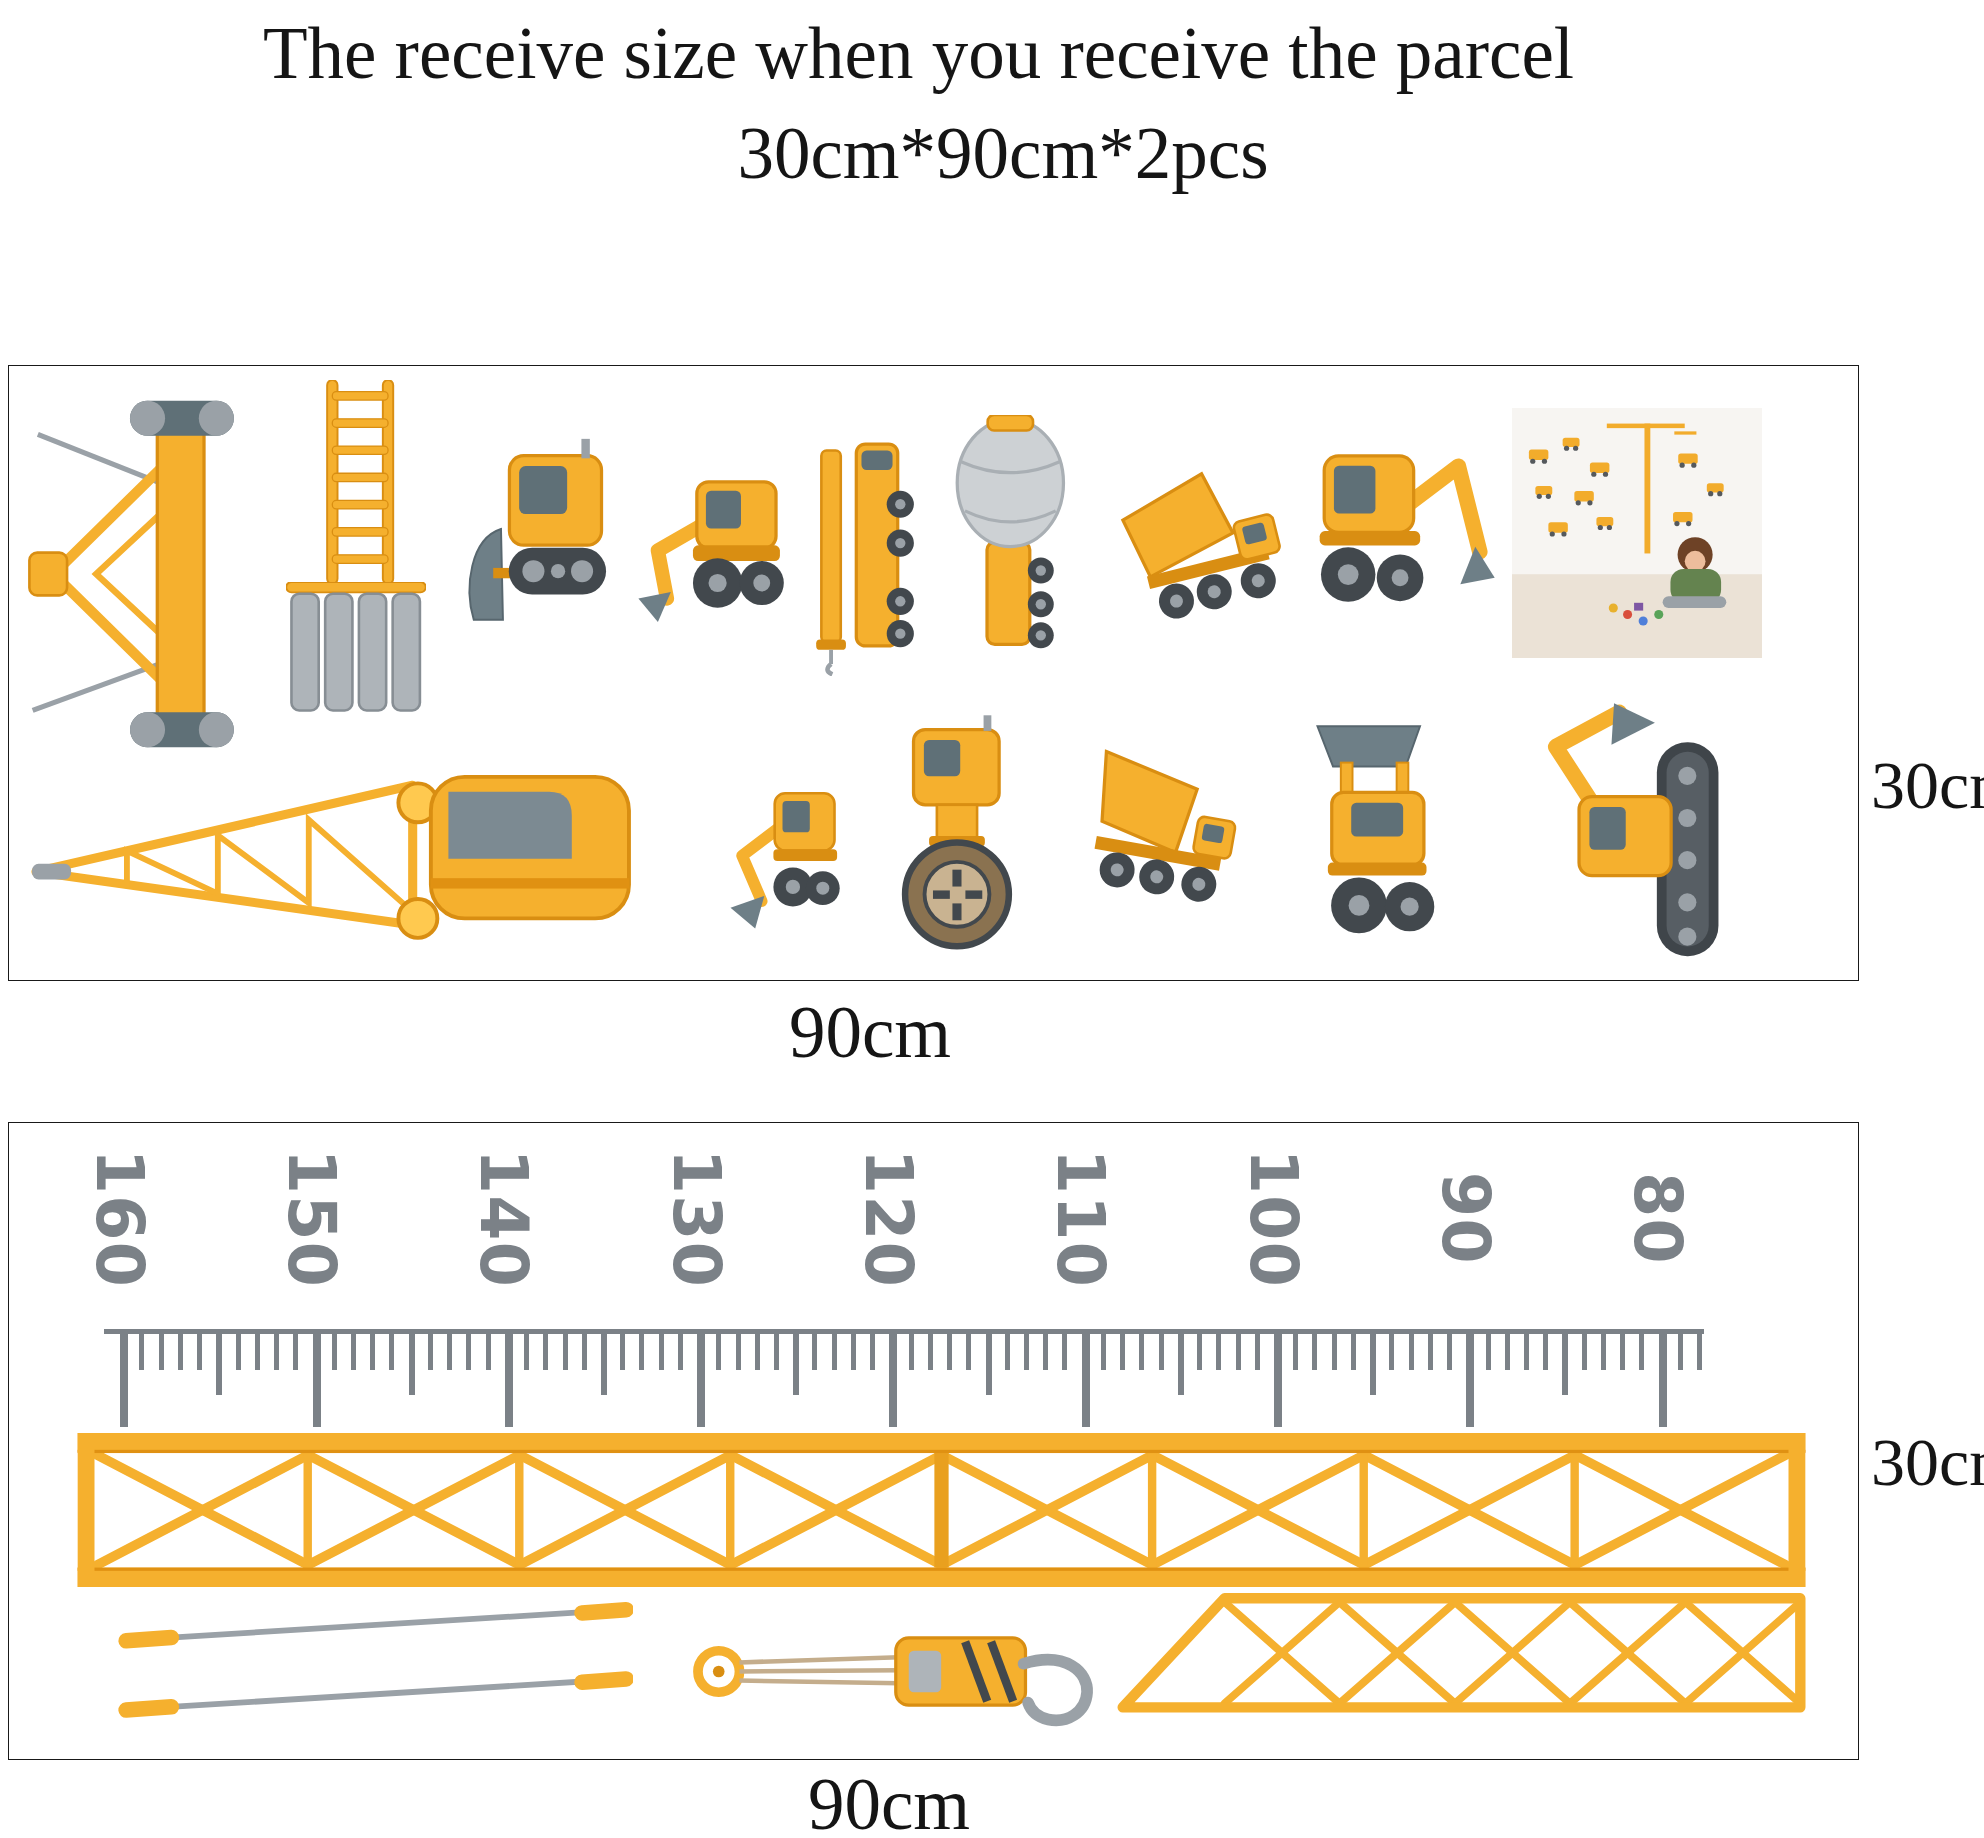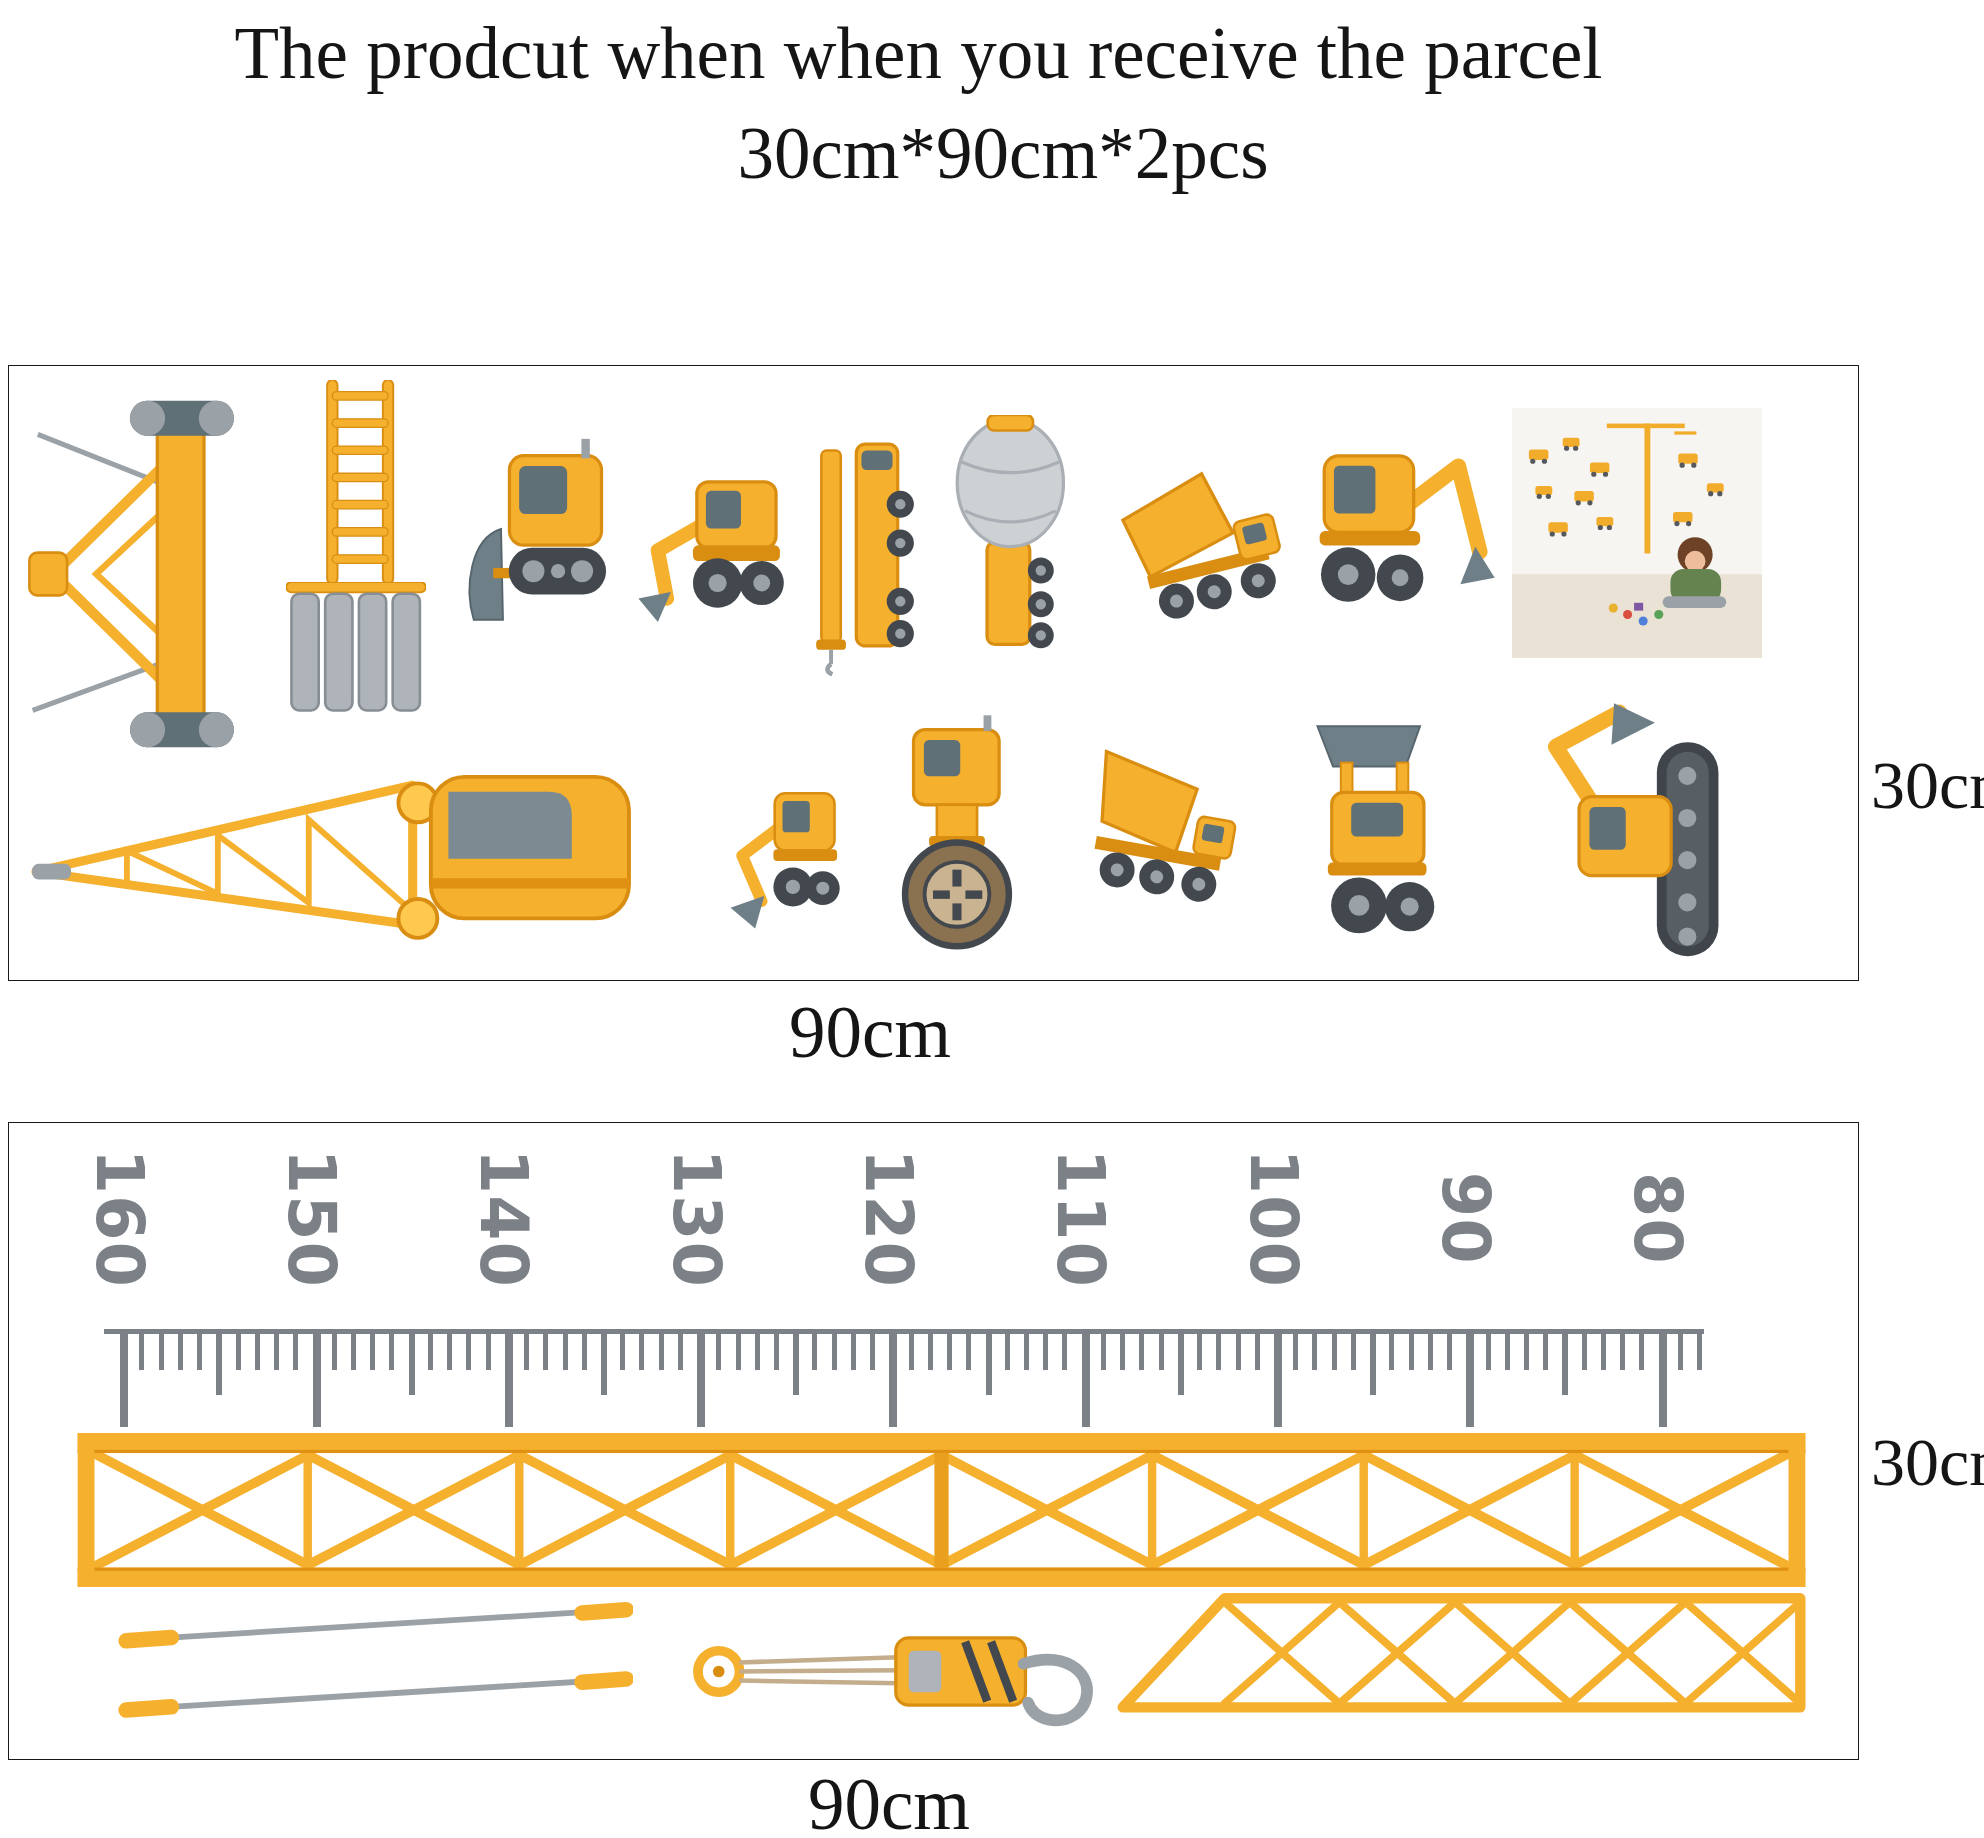--- a/index.html
+++ b/index.html
@@ -20,21 +20,21 @@
   .ruler-line{position:absolute;left:104px;top:1329px;width:1600px;height:5.2px;background:#7b8187;}
   .ruler-ticks{position:absolute;left:104px;top:1329px;width:1603px;height:104px;}
   .tick{position:absolute;top:1.3px;width:4.5px;height:40px;background:#7b8187;}
   .tick.half{width:5.8px;height:65px;}
   .tick.major{width:7.8px;height:97px;}
   svg.abs{position:absolute;overflow:hidden;}
 </style>
 </head>
 <body>
 
-<div class="abs title-line1">The prodcut when when you receive the parcel</div>
+<div class="abs title-line1">The receive size when you receive the parcel</div>
 <div class="abs title-line2">30cm*90cm*2pcs</div>
 
 <div class="panel panel-top"></div>
 <div class="panel panel-bottom"></div>
 
 <div class="dim-label dim-right-1">30cm</div>
 <div class="dim-label dim-bottom-1">90cm</div>
 <div class="dim-label dim-right-2">30cm</div>
 <div class="dim-label dim-bottom-2">90cm</div>
 

